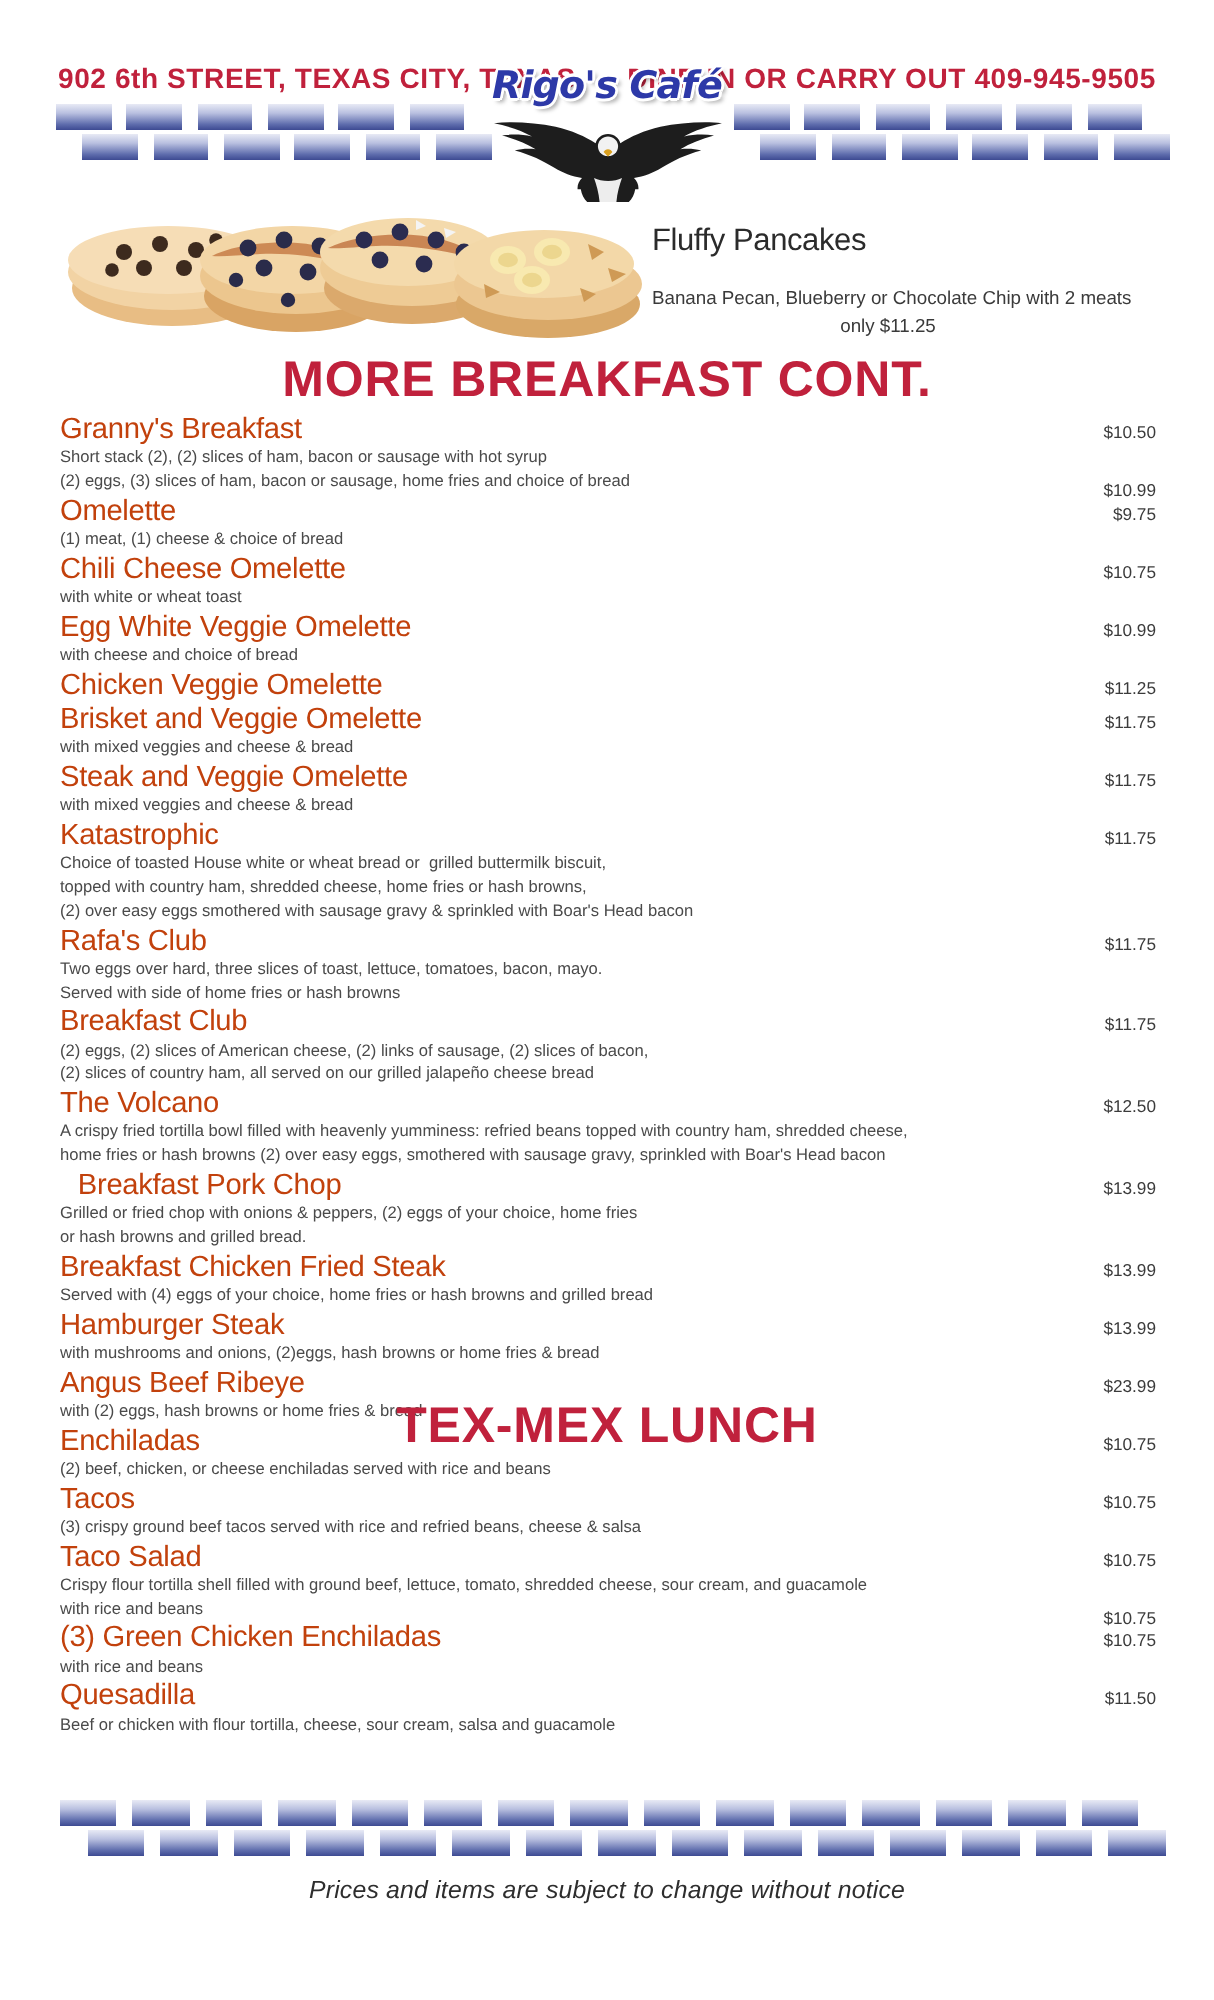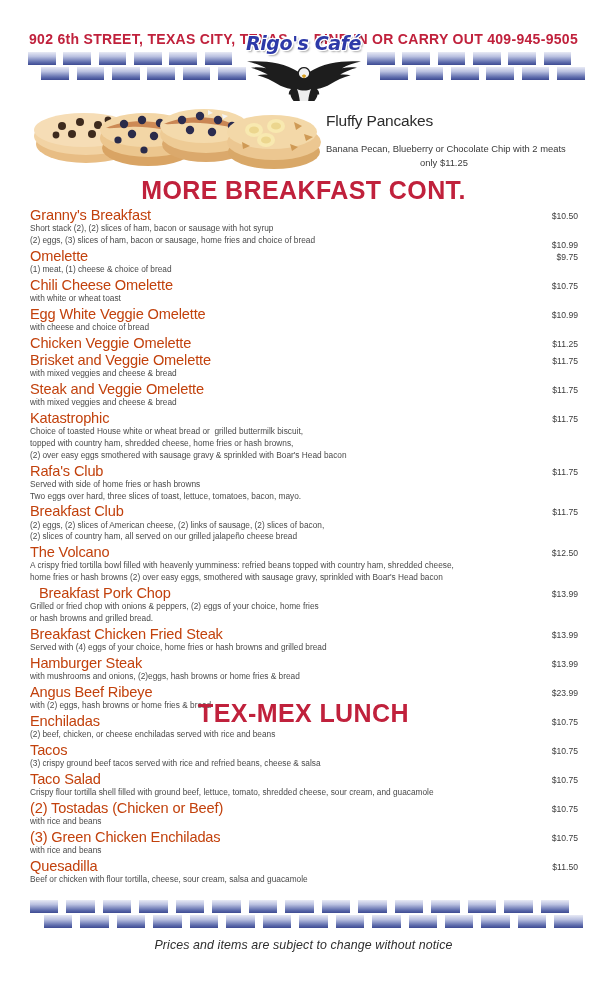--- a/index.html
+++ b/index.html
@@ -403,22 +403,22 @@
           <div>topped with country ham, shredded cheese, home fries or hash browns,</div>
           <div>(2) over easy eggs smothered with sausage gravy &amp; sprinkled with Boar's Head bacon</div>
         </div>
       </div>
       <div class="item">
         <div class="item-row">
           <div class="item-name">Rafa's Club</div>
           <div class="item-price">$11.75</div>
         </div>
         <div class="item-desc">
+          <div>Two eggs over hard, three slices of toast, lettuce, tomatoes, bacon, mayo.</div>
           <div>Served with side of home fries or hash browns</div>
-          <div>Two eggs over hard, three slices of toast, lettuce, tomatoes, bacon, mayo.</div>
         </div>
       </div>
       <div class="item">
         <div class="item-row">
           <div class="item-name">Breakfast Club</div>
           <div class="item-price">$11.75</div>
         </div>
         <div class="item-desc">
           <div>(2) eggs, (2) slices of American cheese, (2) links of sausage, (2) slices of bacon,</div>
           <div>(2) slices of country ham, all served on our grilled jalapeño cheese bread</div>
@@ -496,21 +496,20 @@
         <div class="item-row">
           <div class="item-name">Taco Salad</div>
           <div class="item-price">$10.75</div>
         </div>
         <div class="item-desc">
           <div>Crispy flour tortilla shell filled with ground beef, lettuce, tomato, shredded cheese, sour cream, and guacamole</div>
         </div>
       </div>
       <div class="item">
         <div class="item-row">
-          <div class="item-name">(2) Tostadas (Chicken or Beef)</div>
           <div class="item-price">$10.75</div>
         </div>
         <div class="item-desc">
           <div>with rice and beans</div>
         </div>
       </div>
       <div class="item">
         <div class="item-row">
           <div class="item-name">(3) Green Chicken Enchiladas</div>
           <div class="item-price">$10.75</div>

